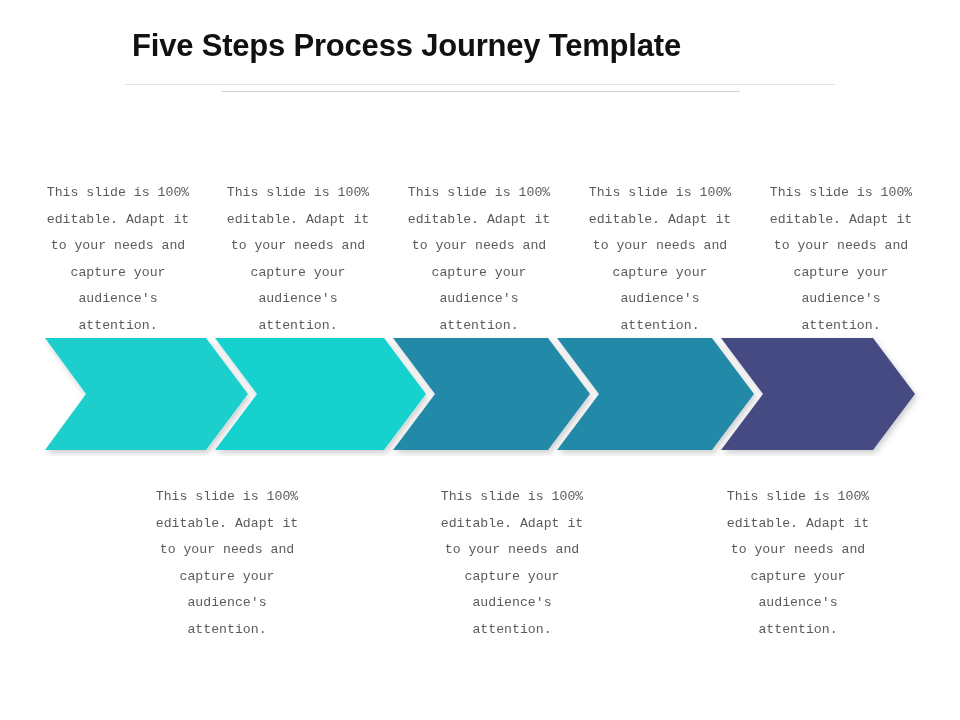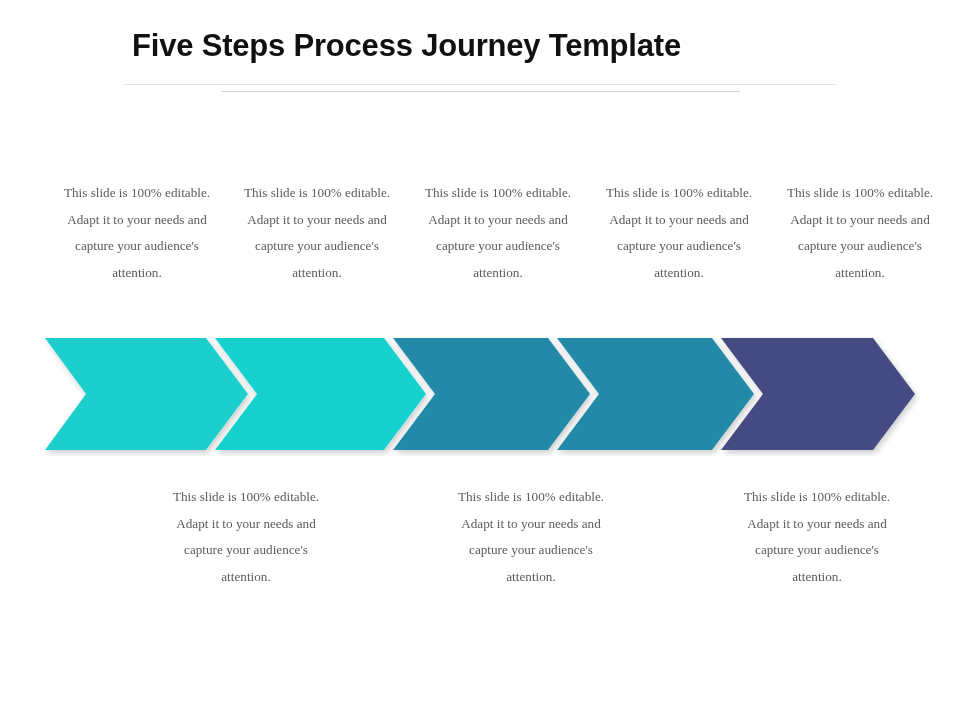--- a/index.html
+++ b/index.html
@@ -58,22 +58,21 @@
     background: #cfcfd4;
   }
 
   
   .caption {
     position: absolute;
     text-align: center;
     font-size: 13.2px;
     line-height: 26.6px;
     color: #5b5b5b;
-    font-family: Liberation Serif, serif;
-    margin-left: 19px;
+    font-family: Liberation Mono, monospace;
   }
   .captions-top .caption { top: 180px; width: 150px; }
   .captions-bottom .caption { top: 484px; width: 150px; }
 
   
   .ct0 { left: 43px; }
   .ct1 { left: 223px; }
   .ct2 { left: 404px; }
   .ct3 { left: 585px; }
   .ct4 { left: 766px; }

